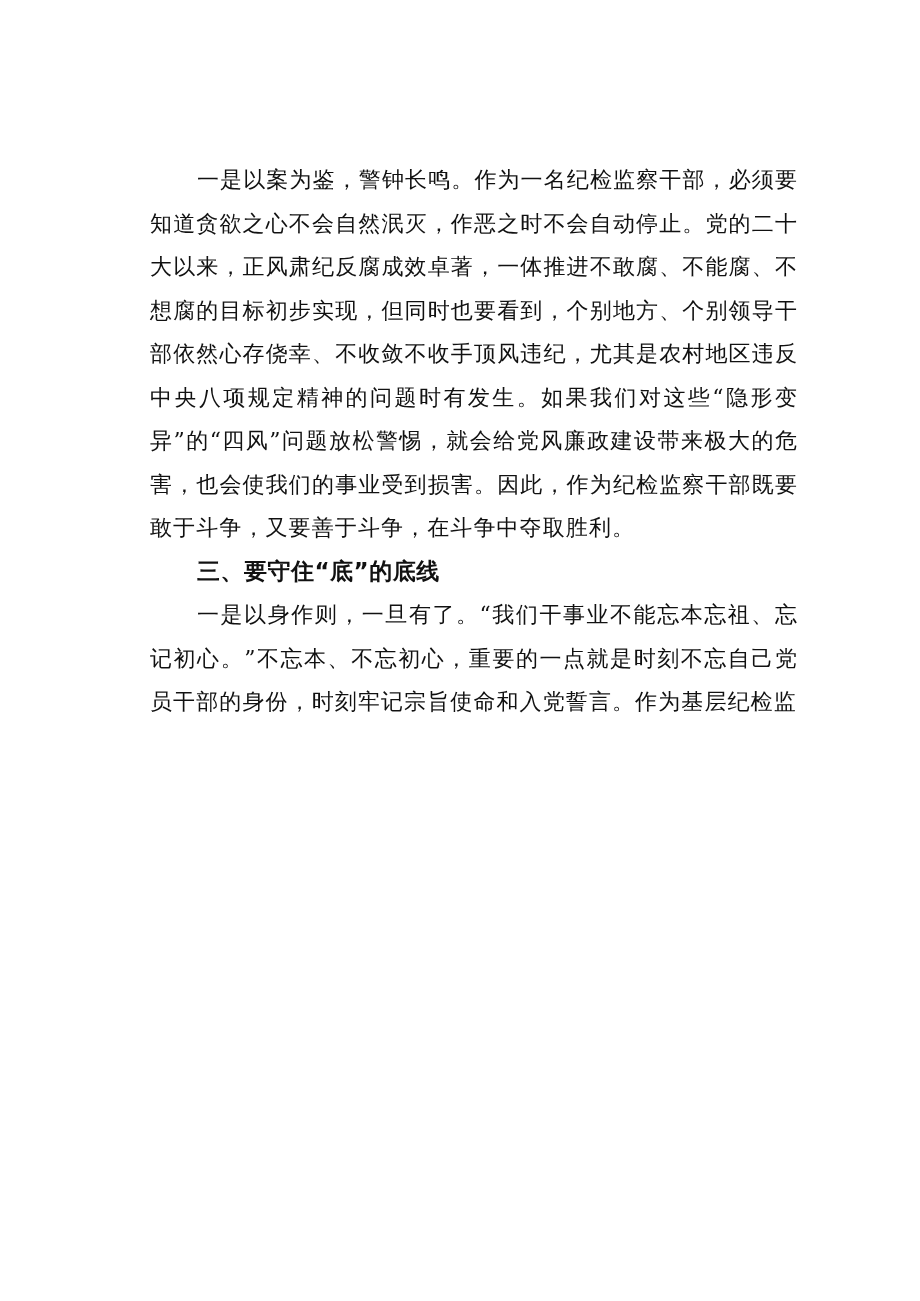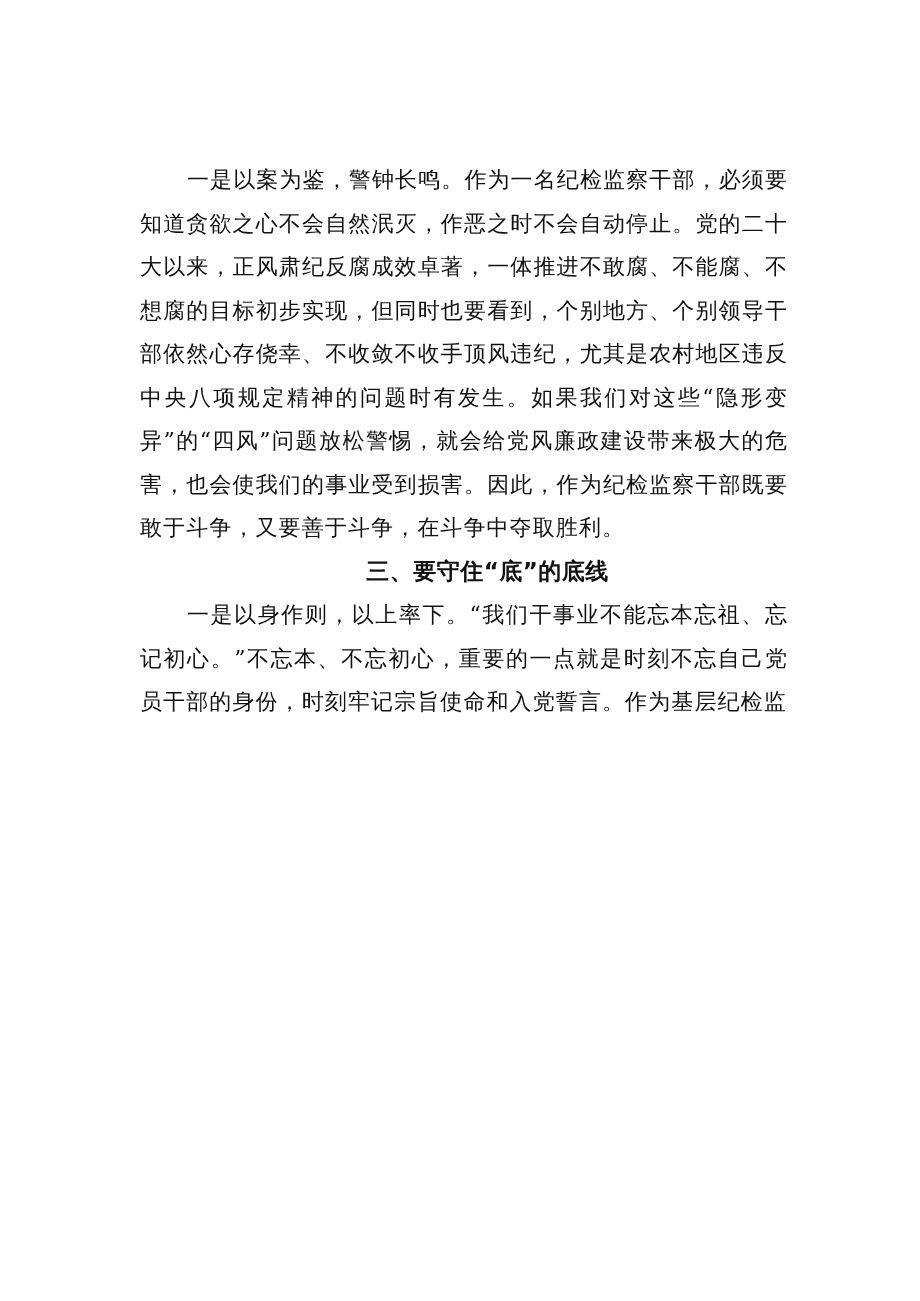--- a/index.html
+++ b/index.html
@@ -9,21 +9,21 @@
     }
     body {
       width: 920px;
       height: 1301px;
       position: relative;
       overflow: hidden;
       color: #111111;
     }
     .page {
       position: absolute;
-      left: 140px;
+      left: 150px;
       top: 158px;
       width: 648px;
     }
     .para {
       margin: 0;
       font-family: "DejaVu Serif", "Liberation Serif", serif;
       font-size: 22px;
       line-height: 43.5px;
       letter-spacing: 1.1px;
       text-align: justify;
@@ -31,23 +31,22 @@
       word-break: break-all;
     }
     .heading {
       margin: 0;
       font-family: "DejaVu Sans", "Liberation Sans", sans-serif;
       font-size: 23px;
       line-height: 43.5px;
       padding-left: 47px;
       letter-spacing: 0.5px;
       color: #111111;
-      text-align: center;
     }
   </style>
 </head>
 <body>
 
 <div class="page">
   <p class="para">一是以案为鉴，警钟长鸣。作为一名纪检监察干部，必须要知道贪欲之心不会自然泯灭，作恶之时不会自动停止。党的二十大以来，正风肃纪反腐成效卓著，一体推进不敢腐、不能腐、不想腐的目标初步实现，但同时也要看到，个别地方、个别领导干部依然心存侥幸、不收敛不收手顶风违纪，尤其是农村地区违反中央八项规定精神的问题时有发生。如果我们对这些“隐形变异”的“四风”问题放松警惕，就会给党风廉政建设带来极大的危害，也会使我们的事业受到损害。因此，作为纪检监察干部既要敢于斗争，又要善于斗争，在斗争中夺取胜利。</p>
   <h2 class="heading">三、要守住“底”的底线</h2>
-  <p class="para">一是以身作则，以上率下。“我们干事业不能忘本忘祖、忘记初心。”不忘本、不忘初心，重要的一点就是时刻不忘自己党员干部的身份，时刻牢记宗旨使命和入党誓言。作为基层纪检监</p>
+  <p class="para">一是以身作则，一旦有了。“我们干事业不能忘本忘祖、忘记初心。”不忘本、不忘初心，重要的一点就是时刻不忘自己党员干部的身份，时刻牢记宗旨使命和入党誓言。作为基层纪检监</p>
 </div>
 
 </body></html>

